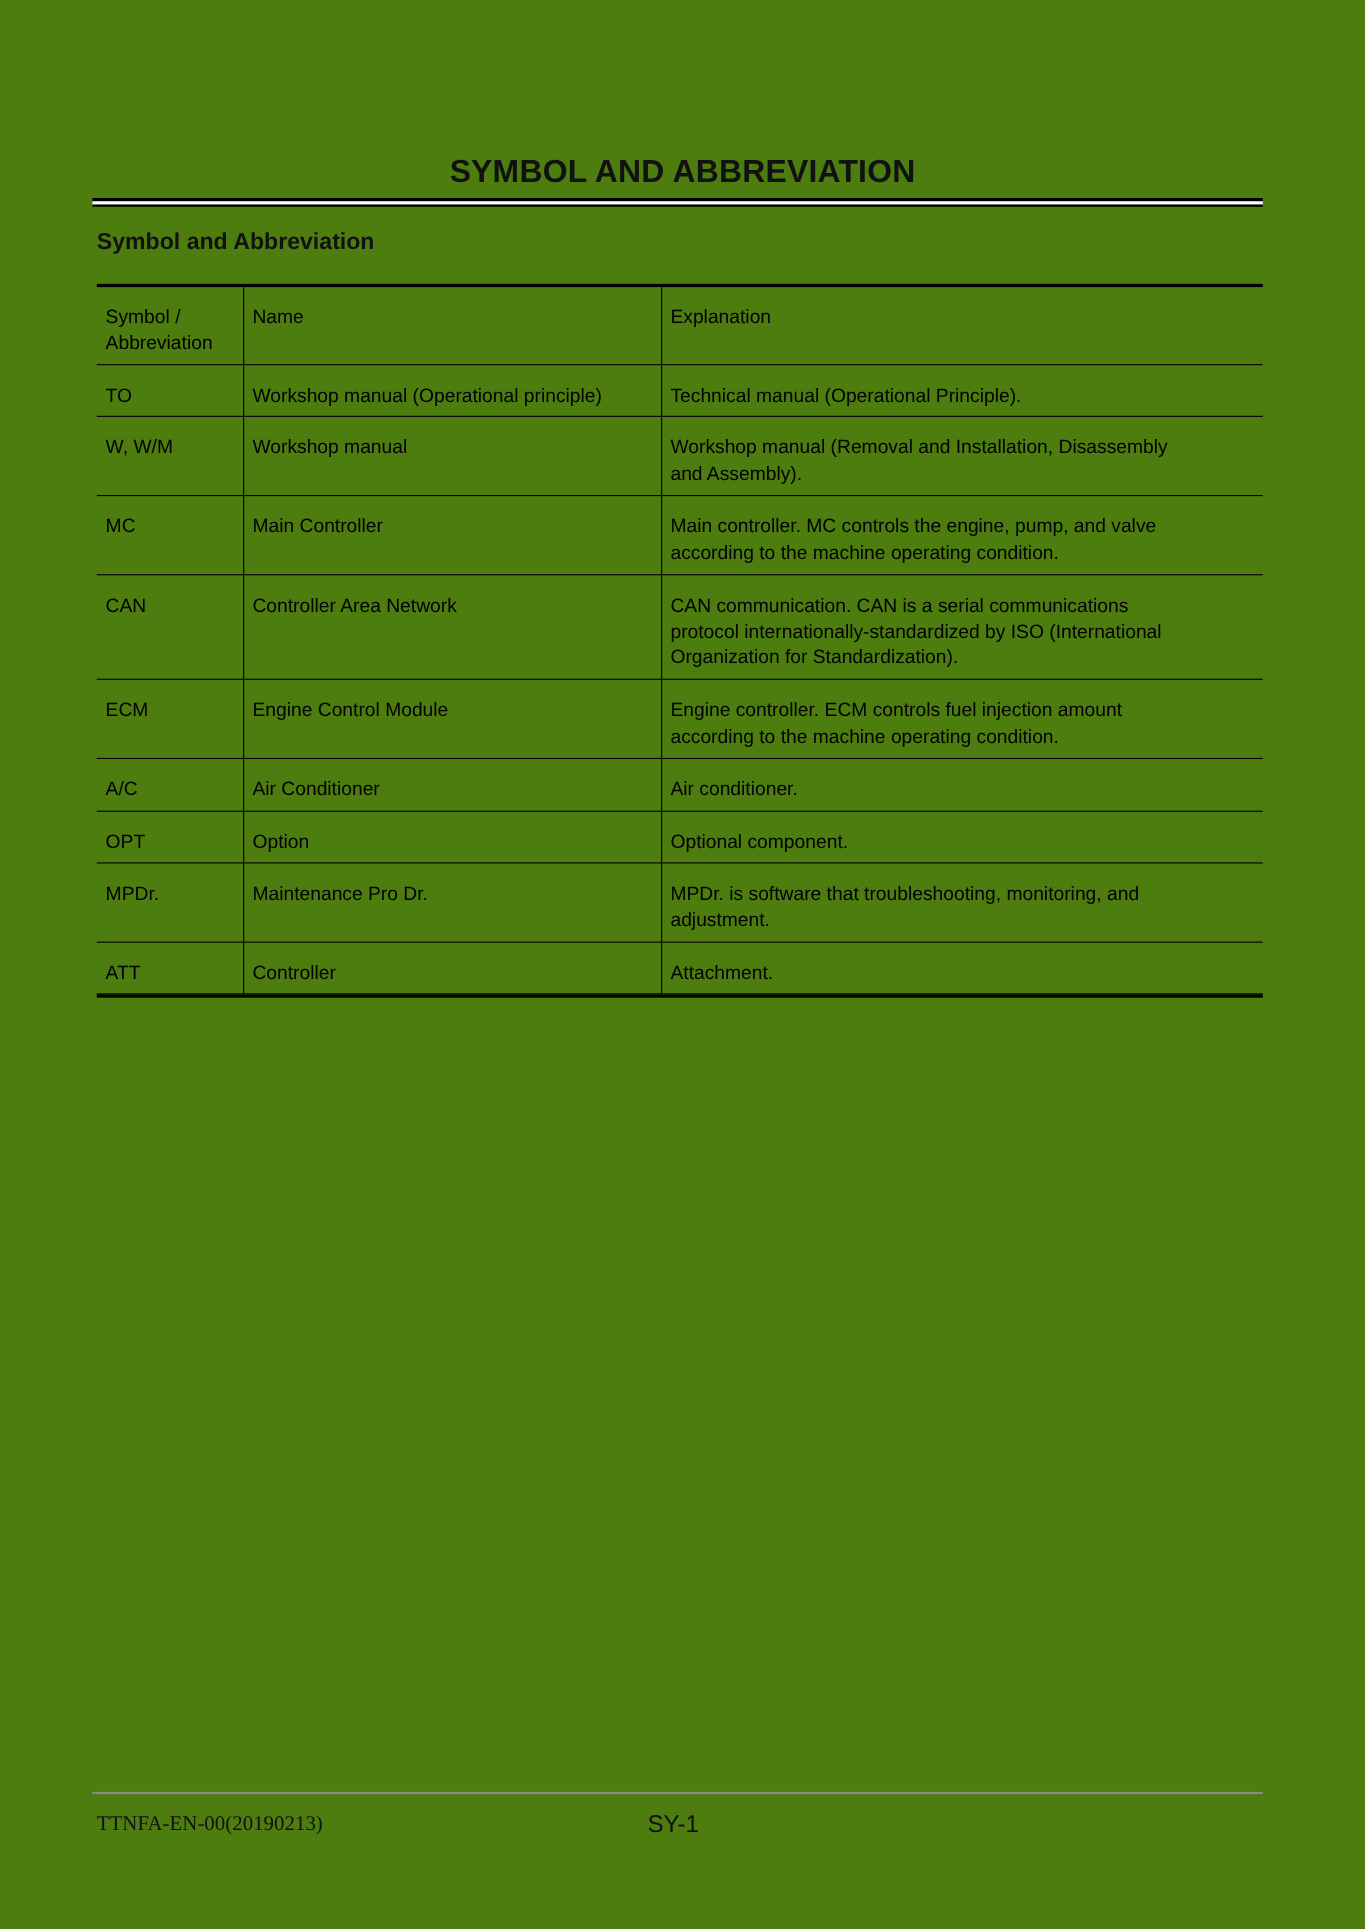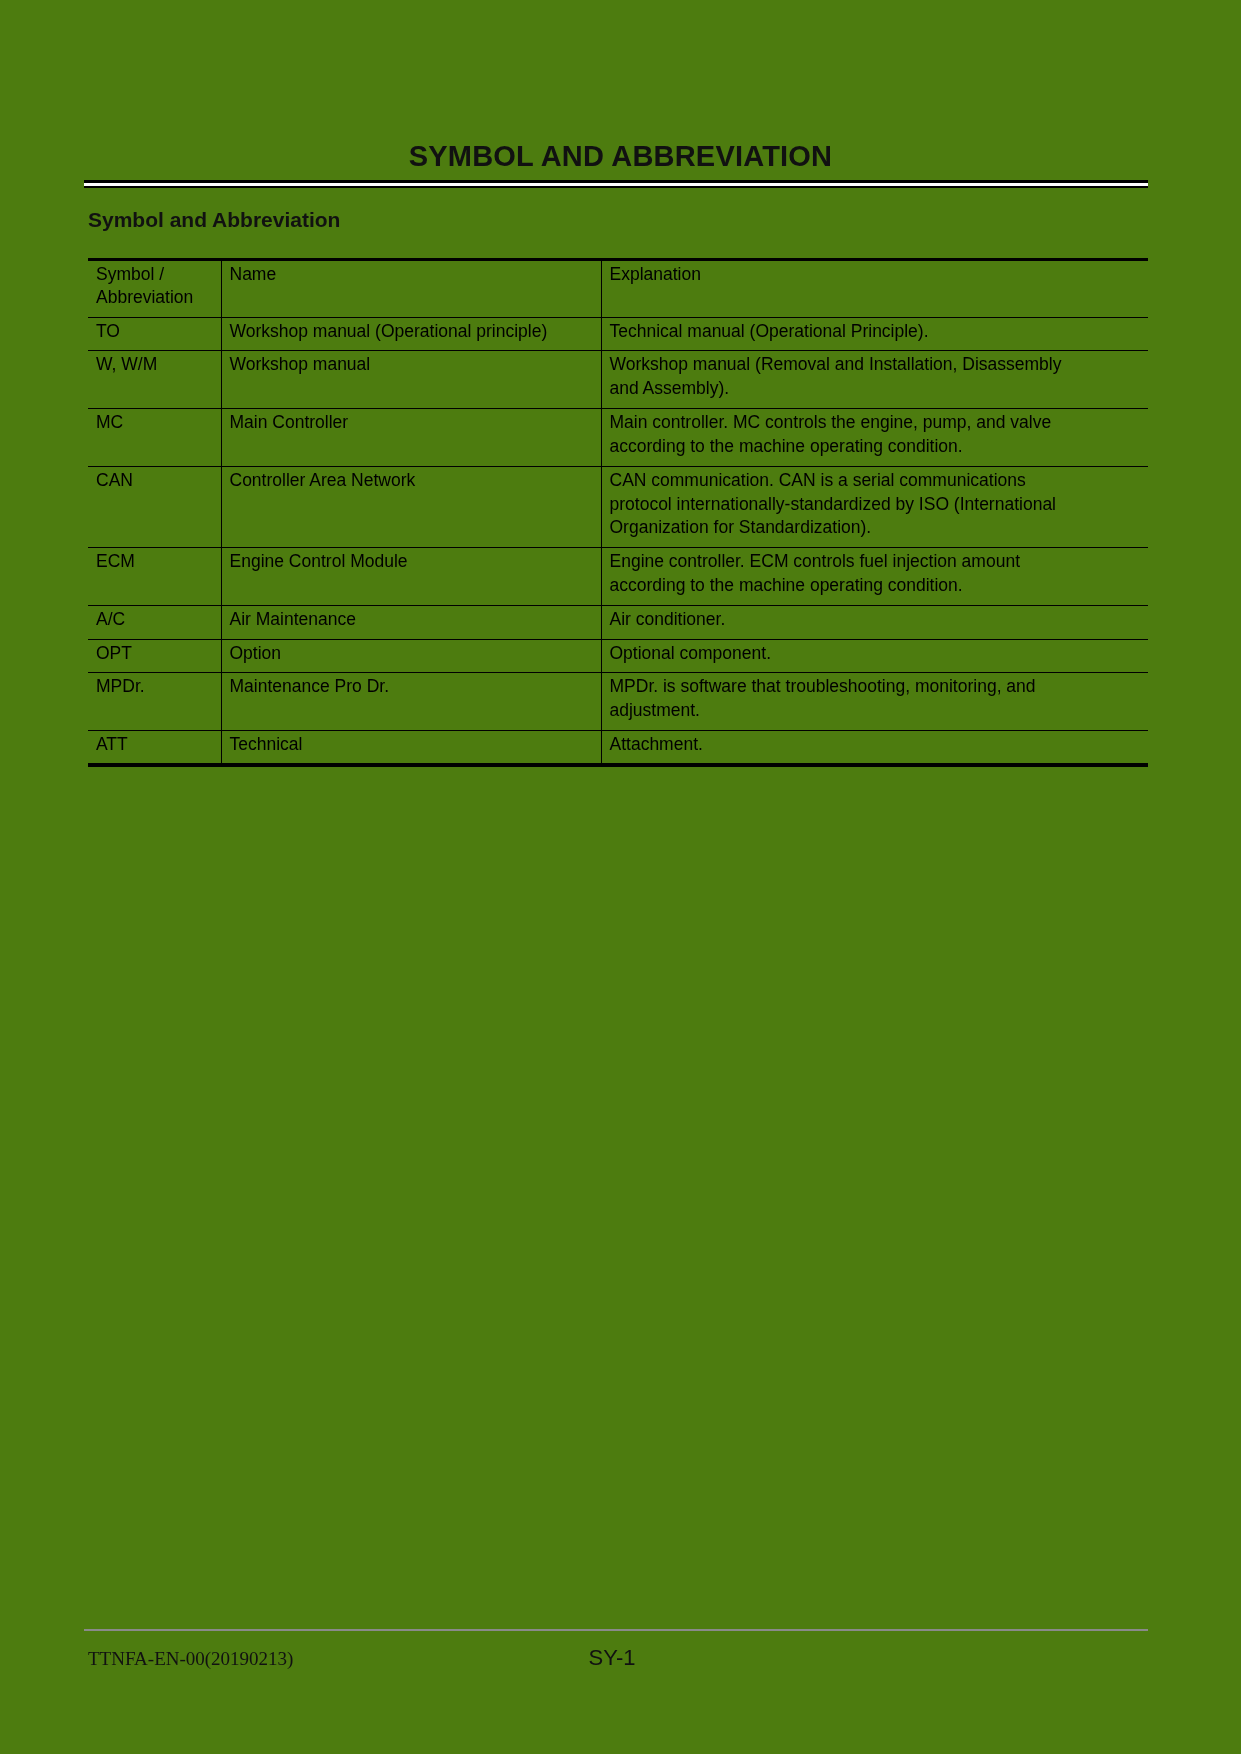--- a/index.html
+++ b/index.html
@@ -75,21 +75,21 @@
     table-layout: fixed;
     font-size: 17.5px;
     line-height: 1.34;
   }
   table.sym col.c1 { width: 133px; }
   table.sym col.c2 { width: 380px; }
   table.sym col.c3 { width: auto; }
 
   table.sym td {
     vertical-align: top;
-    padding: 2px 8px 7px 8px;
+    padding: 16px 8px 7px 8px;
     border-bottom: 1.6px solid #000;
     border-right: 1.3px solid #000;
     box-sizing: border-box;
   }
   table.sym td:last-child {
     border-right: none;
   }
   table.sym tr.head td {
     border-bottom: 1.6px solid #000;
   }
@@ -207,21 +207,21 @@
           <tr class="h-tall">
             <td class="sym-cell">ECM</td>
             <td>Engine Control Module</td>
             <td>
               <span class="line">Engine controller. ECM controls fuel injection amount</span>
               <span class="line">according to the machine operating condition.</span>
             </td>
           </tr>
           <tr>
             <td class="sym-cell">A/C</td>
-            <td>Air Maintenance</td>
+            <td>Air Conditioner</td>
             <td>
               <span class="line">Air conditioner.</span>
             </td>
           </tr>
           <tr>
             <td class="sym-cell">OPT</td>
             <td>Option</td>
             <td>
               <span class="line">Optional component.</span>
             </td>
@@ -229,21 +229,21 @@
           <tr class="h-tall">
             <td class="sym-cell">MPDr.</td>
             <td>Maintenance Pro Dr.</td>
             <td>
               <span class="line">MPDr. is software that troubleshooting, monitoring, and</span>
               <span class="line">adjustment.</span>
             </td>
           </tr>
           <tr>
             <td class="sym-cell">ATT</td>
-            <td>Technical</td>
+            <td>Controller</td>
             <td>
               <span class="line">Attachment.</span>
             </td>
           </tr>
         </tbody>
     </table>
     <div class="tbl-bottom-rule"></div>
   </div>
 
   <div class="footer-rule"></div>

